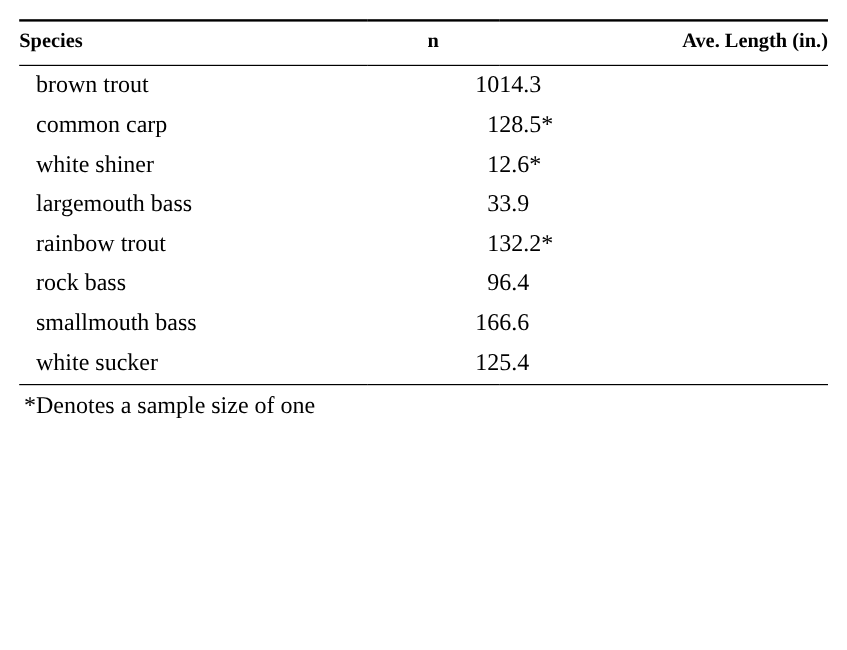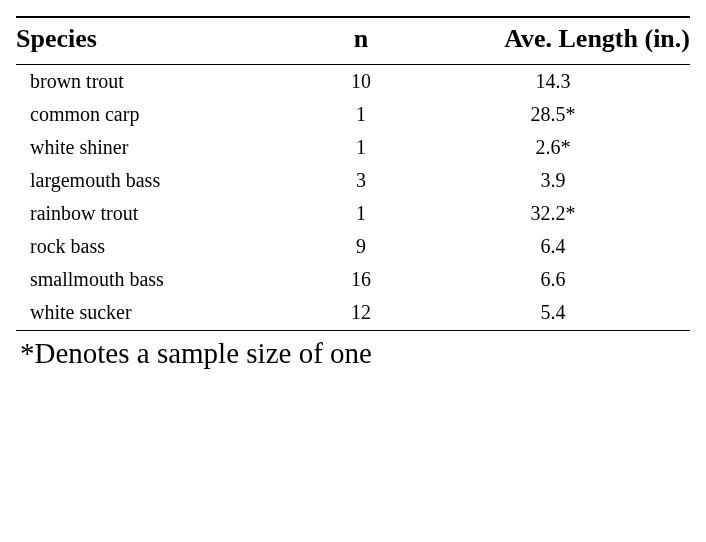--- a/index.html
+++ b/index.html
@@ -24,50 +24,50 @@
     border-collapse: collapse;
     width: 674px;
     table-layout: fixed;
   }
   table.fish-table col.c-species { width: 290px; }
   table.fish-table col.c-n { width: 110px; }
   table.fish-table col.c-len { width: 274px; }
 
   thead tr.header-row th {
     font-weight: bold;
-    font-size: 26px;
+    font-size: 17px;
     padding: 6px 0 10px 0;
     border-top: 2.5px solid #000;
     border-bottom: 1.5px solid #000;
   }
   th.species-head {
     text-align: left;
     padding-left: 14px;
   }
   th.n-head { text-align: center; }
   th.len-head { text-align: right; }
 
   tbody td {
     font-size: 20px;
     padding: 5px 0 5px 0;
     vertical-align: baseline;
   }
   td.species-cell {
     text-align: left;
     padding-left: 14px;
   }
-  td.n-cell { text-align: center; }
-  td.len-cell { text-align: center; }
+  td.n-cell { text-align: right; }
+  td.len-cell { text-align: left; }
 
   tbody tr.last-row td {
     border-bottom: 1.5px solid #000;
     padding-bottom: 6px;
   }
   .footnote {
-    font-size: 29px;
+    font-size: 20px;
     padding: 6px 0 0 4px;
     text-align: left;
   }
 </style>
 </head>
 <body>
 
 <div class="table-wrap">
   <table class="fish-table">
     <colgroup>

